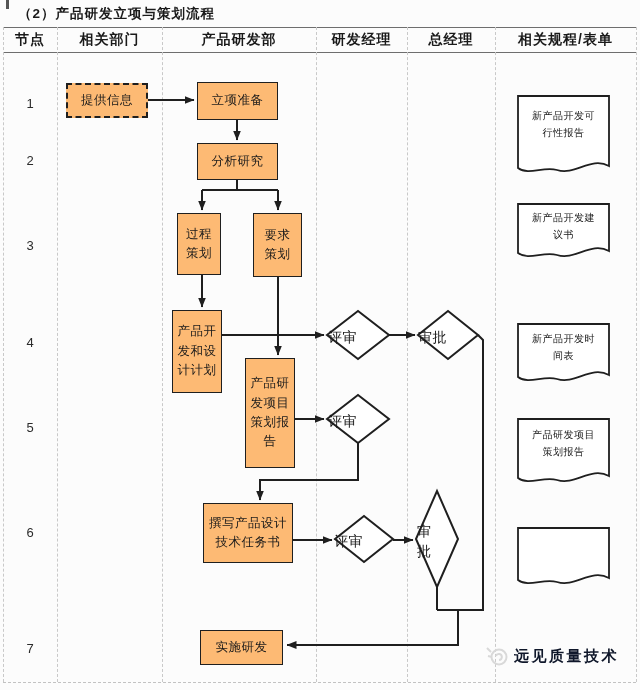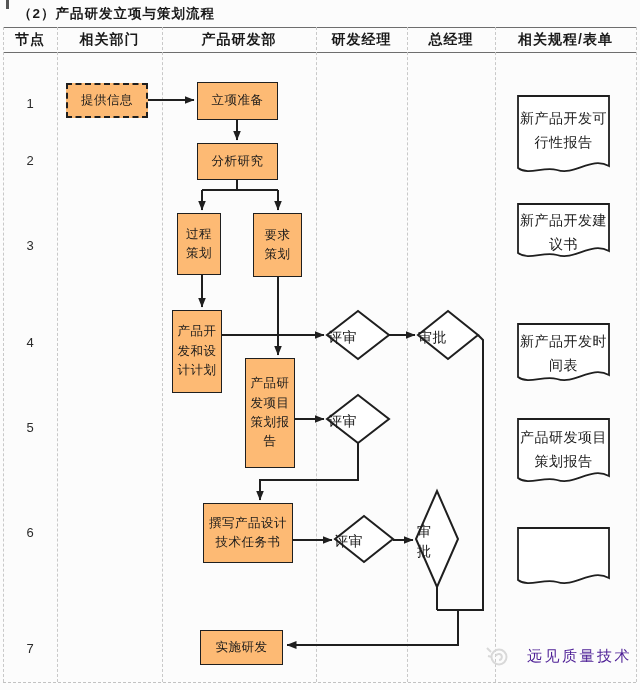--- a/index.html
+++ b/index.html
@@ -31,28 +31,28 @@
   }
   .box.dashed{border:2px dashed #1f1f1f;}
   svg.layer{position:absolute;left:0;top:0;z-index:1;}
   .dlabel{
     position:absolute;z-index:3;font-size:14px;line-height:1.45;
     white-space:pre-line;letter-spacing:0.5px;
   }
   .doc{position:absolute;left:517px;width:93px;z-index:2;}
   .doc svg{display:block;}
   .doc-label{
-    position:absolute;left:0;right:0;text-align:center;font-size:14px;line-height:1.7;
+    position:absolute;left:0;right:0;text-align:center;font-size:10px;line-height:1.7;
     white-space:pre-line;letter-spacing:0.5px;
   }
   .watermark{
     position:absolute;left:486px;top:644px;display:flex;align-items:center;z-index:4;
   }
   .watermark-text{
-    font-size:15px;font-weight:normal;color:#4c1d95;letter-spacing:2.5px;margin-left:17px;
+    font-size:15px;font-weight:bold;color:#0f172a;letter-spacing:2.5px;margin-left:4px;
     white-space:nowrap;
   }
 </style>
 </head>
 <body>
 
 <div class="corner-tick"></div>
 <div class="title">（2）产品研发立项与策划流程</div>
 
 <div class="hline" style="top:27px"></div>

